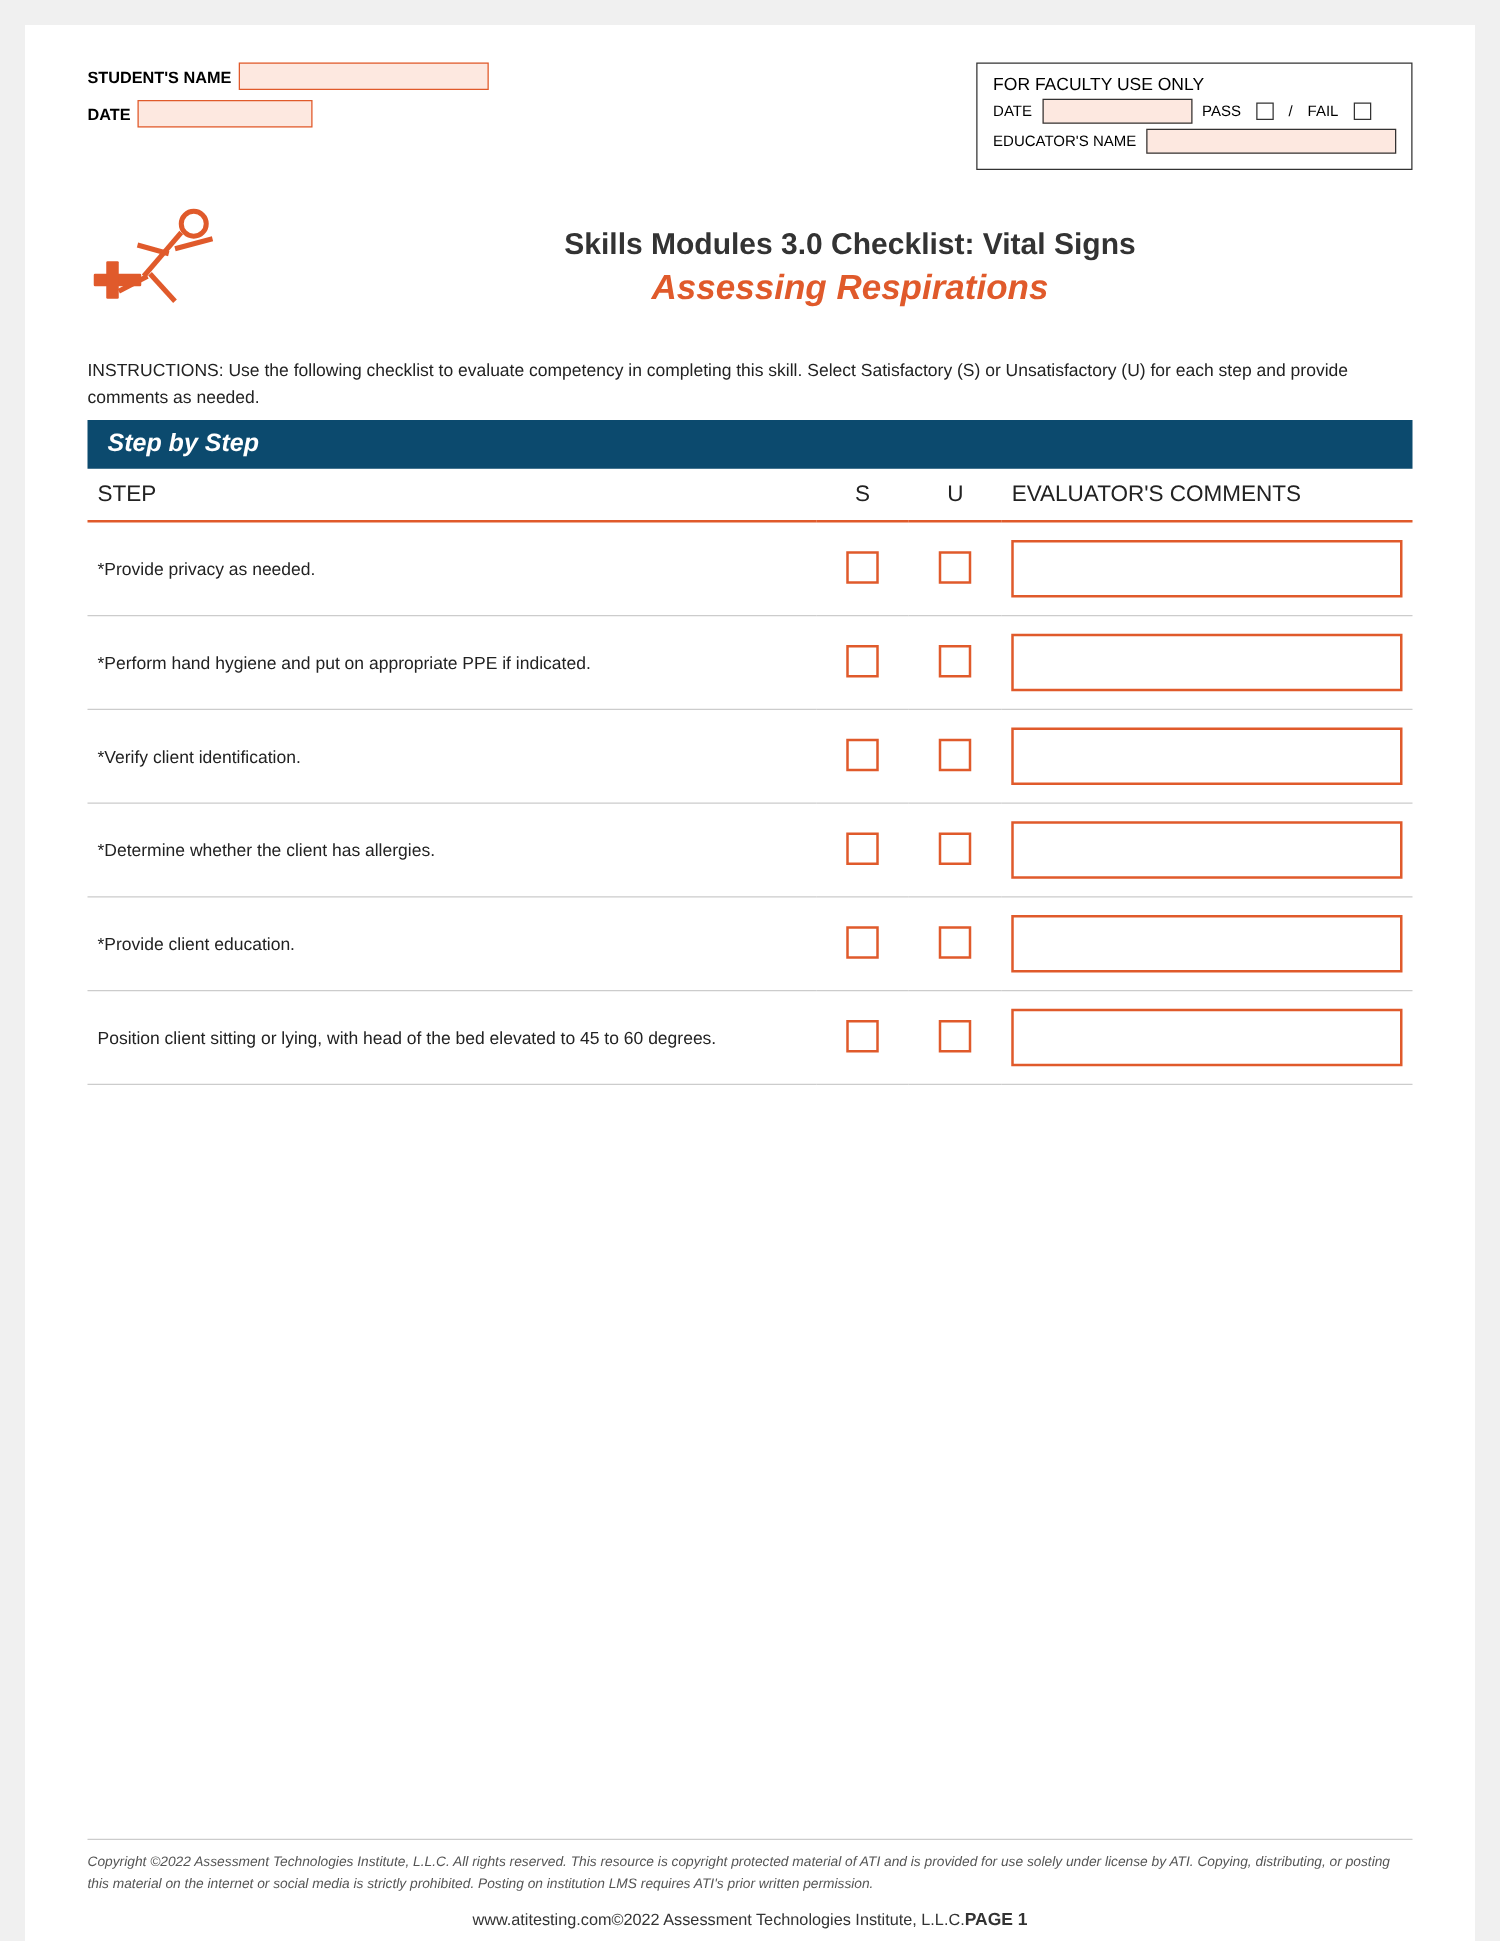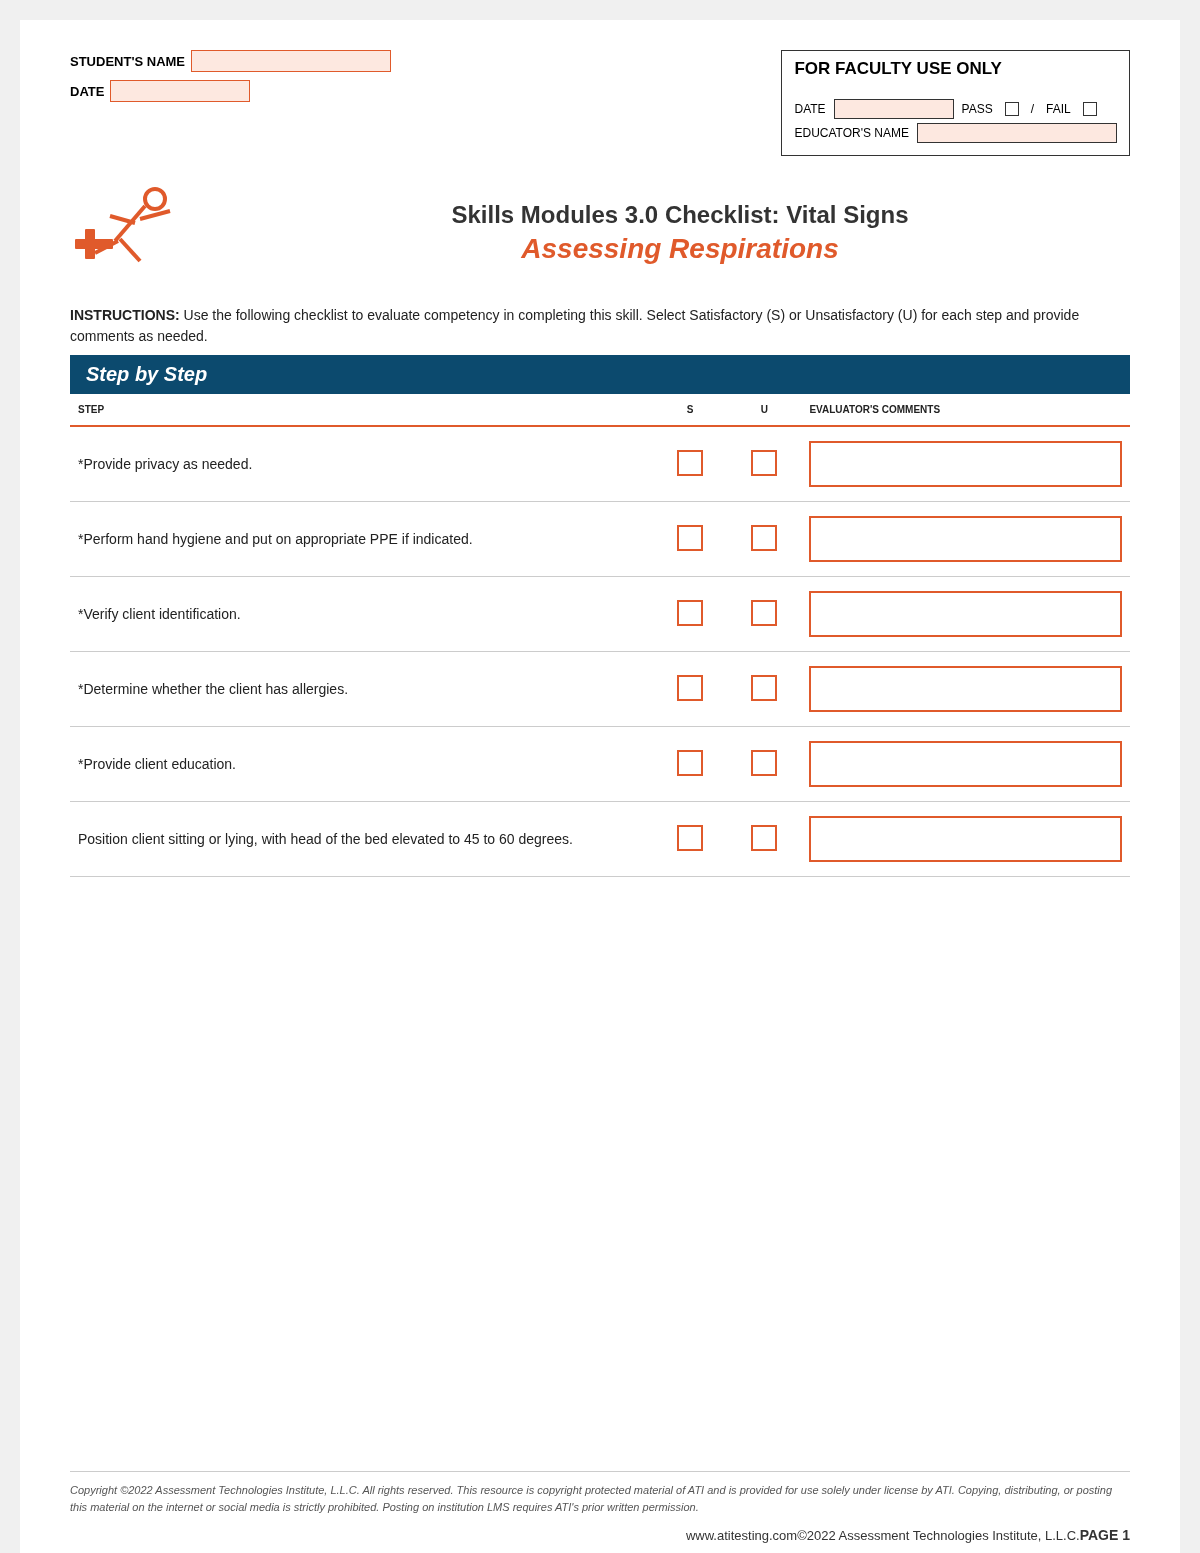--- a/index.html
+++ b/index.html
@@ -49,23 +49,23 @@
     .field-row.date-row input {
       width: 140px;
     }
 
     .faculty-section {
       border: 1px solid #333;
       padding: 8px 12px;
       font-size: 12px;
     }
     .faculty-section .faculty-title {
-      font-weight: bold;
-      font-size: 17px;
-      margin-bottom: 20px;
+      font-weight: normal;
+      font-size: 14px;
+      margin-bottom: 4px;
     }
     .faculty-row {
       display: flex;
       align-items: center;
       gap: 8px;
       margin-bottom: 4px;
     }
     .faculty-row input {
       border: 1.5px solid #333;
       background: #fde8e0;
@@ -118,21 +118,21 @@
     }
 
     
     .instructions {
       font-size: 14px;
       line-height: 1.5;
       margin-bottom: 8px;
       color: #222;
     }
     .instructions strong {
-      font-weight: bold;
+      font-weight: normal;
     }
     .instructions-note {
       font-size: 13px;
       line-height: 1.5;
       color: #222;
       margin-bottom: 20px;
     }
 
     
     .step-banner {
@@ -153,22 +153,22 @@
       width: 100%;
       border-collapse: collapse;
       margin-top: 0;
     }
     .checklist-table .col-step { width: 55%; }
     .checklist-table .col-s { width: 7%; text-align: center; }
     .checklist-table .col-u { width: 7%; text-align: center; }
     .checklist-table .col-comments { width: 31%; }
 
     .table-header-row th {
-      font-size: 10px;
-      font-weight: bold;
+      font-size: 18px;
+      font-weight: normal;
       color: #222;
       padding: 10px 8px;
       text-align: left;
       border-bottom: 2px solid #e05a2b;
     }
     .table-header-row th.col-s,
     .table-header-row th.col-u {
       text-align: center;
     }
 
@@ -207,21 +207,21 @@
       border-top: 1px solid #ccc;
       padding-top: 10px;
       margin-top: 20px;
       font-size: 11px;
       color: #555;
       line-height: 1.5;
       font-style: italic;
     }
     .bottom-bar {
       display: flex;
-      justify-content: flex-end;
+      justify-content: center;
       align-items: center;
       margin-top: 12px;
       font-size: 13px;
       color: #333;
     }
     .page-number {
       font-size: 14px;
       font-weight: bold;
       color: #333;
     }

